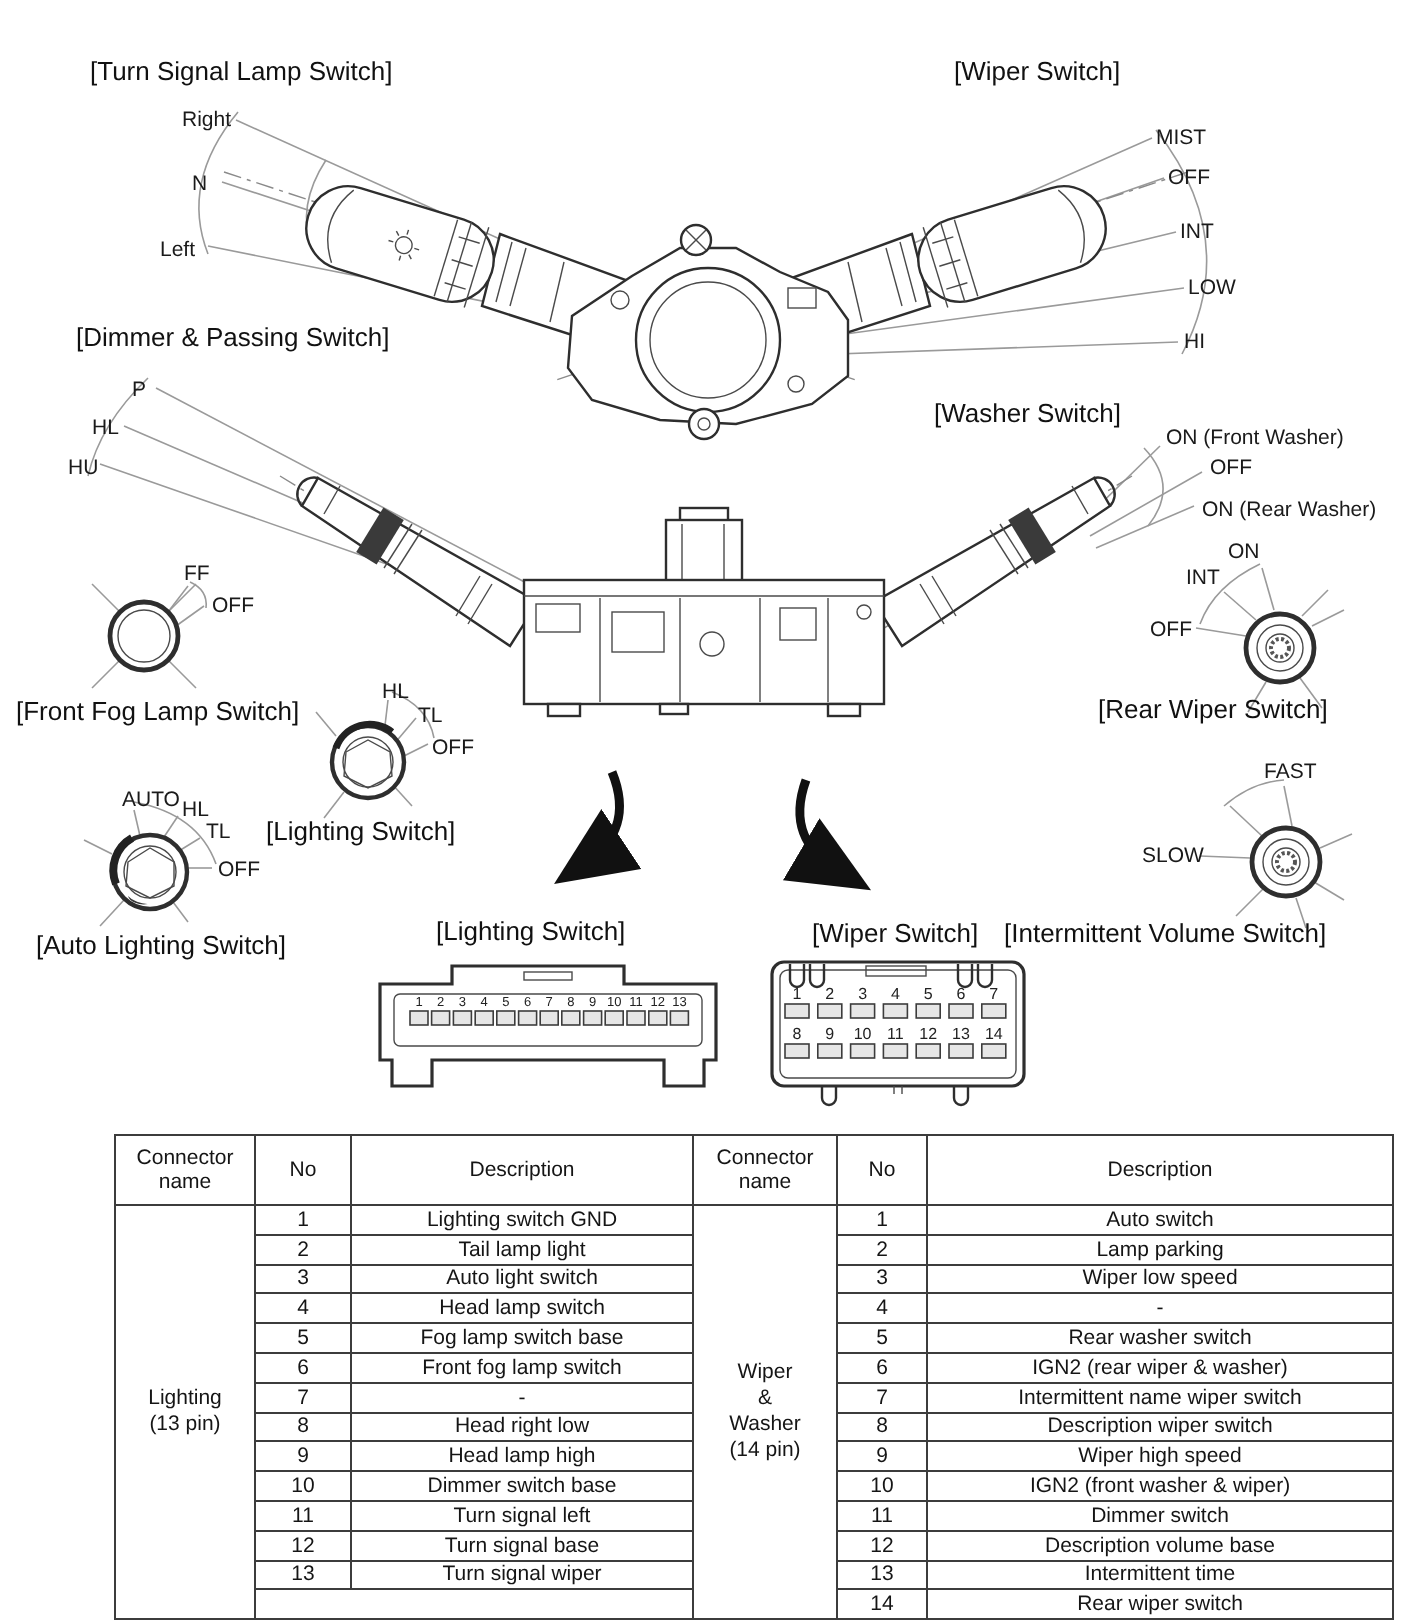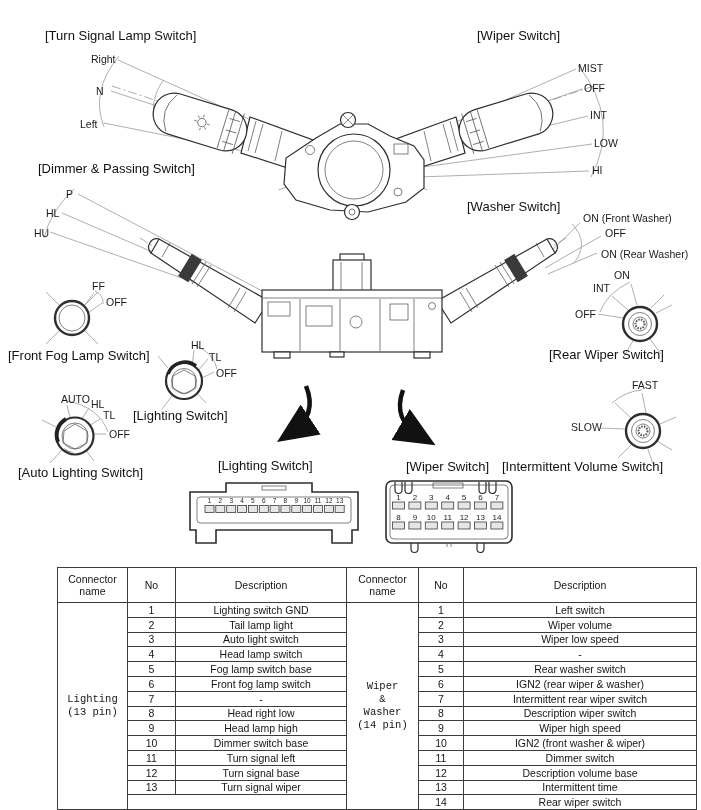--- a/index.html
+++ b/index.html
@@ -17,21 +17,21 @@
   .pin{fill:#e6e6e6;stroke:#3c3c3c;stroke-width:0.8;}
   text.ttl{font:13px "Liberation Sans",sans-serif;fill:#111;}
   text.lbl{font:10.5px "Liberation Sans",sans-serif;fill:#1a1a1a;}
   text.pinnum{fill:#222;font-family:"Liberation Sans",sans-serif;}
   
   #conn-table{position:absolute;left:57px;top:567px;border-collapse:collapse;table-layout:fixed;}
   #conn-table th,#conn-table td{border:1px solid #3c3c3c;font-size:10.5px;line-height:12px;
       text-align:center;vertical-align:middle;padding:0;font-weight:normal;color:#151515;}
   #conn-table th{height:34px;}
   #conn-table td{height:13.8px;overflow:hidden;white-space:nowrap;}
-  #conn-table td.cname{white-space:normal;line-height:13px;font-family:Liberation Mono, monospace;}
+  #conn-table td.cname{white-space:normal;line-height:13px;}
 </style>
 </head>
 <body>
 
 <div id="page">
 
 <svg id="diagram" width="701" height="565" viewBox="0 0 701 565">
   <defs>
     <marker id="ah" markerWidth="9" markerHeight="9" refX="5" refY="4" orient="auto">
       <path d="M0,0 L9,4 L0,8 Z" fill="#111"></path>
@@ -368,27 +368,27 @@
       <th>Description</th>
     </tr>
   </thead>
   <tbody id="tbody">
         <tr>
           <td class="cname" rowspan="14">Lighting<br>(13 pin)</td>
           <td>1</td>
           <td>Lighting switch GND</td>
           <td class="cname" rowspan="14">Wiper<br>&amp;<br>Washer<br>(14 pin)</td>
           <td>1</td>
-          <td>Left switch</td>
+          <td>Auto switch</td>
         </tr>
         <tr>
           <td>2</td>
           <td>Tail lamp light</td>
           <td>2</td>
-          <td>Wiper volume</td>
+          <td>Lamp parking</td>
         </tr>
         <tr>
           <td>3</td>
           <td>Auto light switch</td>
           <td>3</td>
           <td>Wiper low speed</td>
         </tr>
         <tr>
           <td>4</td>
           <td>Head lamp switch</td>
@@ -404,21 +404,21 @@
         <tr>
           <td>6</td>
           <td>Front fog lamp switch</td>
           <td>6</td>
           <td>IGN2 (rear wiper &amp; washer)</td>
         </tr>
         <tr>
           <td>7</td>
           <td>-</td>
           <td>7</td>
-          <td>Intermittent rear wiper switch</td>
+          <td>Intermittent name wiper switch</td>
         </tr>
         <tr>
           <td>8</td>
           <td>Head right low</td>
           <td>8</td>
           <td>Description wiper switch</td>
         </tr>
         <tr>
           <td>9</td>
           <td>Head lamp high</td>

